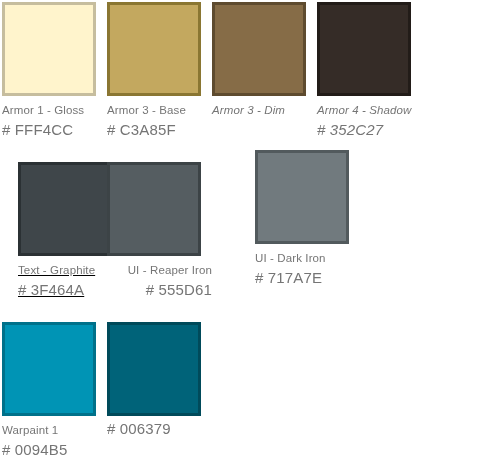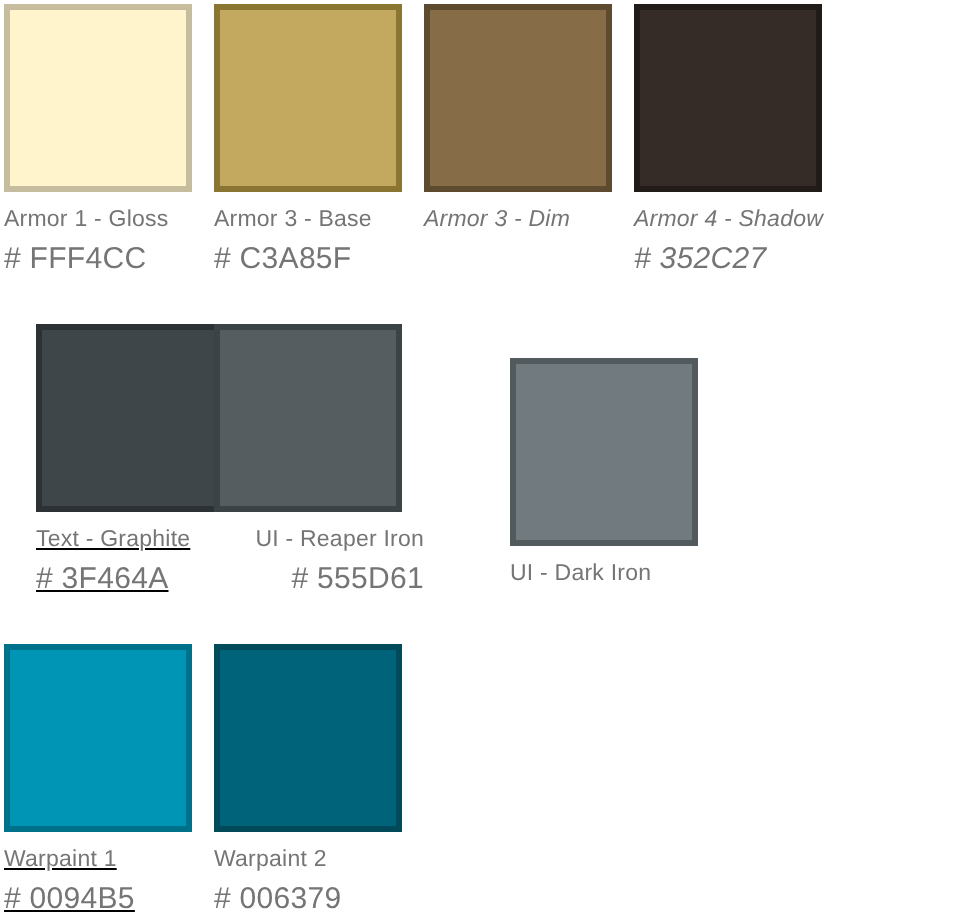--- a/index.html
+++ b/index.html
@@ -79,27 +79,27 @@
     <div class="swatch-cell" style="left: 18px; top: 162px; text-decoration: underline;">
       <div class="swatch-chip" style="background: rgb(63, 70, 74); border-color: rgb(43, 49, 52); width: 94px; height: 94px;"></div>
       <div class="swatch-name">Text - Graphite</div>
       <div class="swatch-hex"># 3F464A</div>
     </div>
     <div class="swatch-cell" style="left: 107px; top: 162px; text-align: right;">
       <div class="swatch-chip" style="background: rgb(85, 93, 97); border-color: rgb(60, 67, 70); width: 94px; height: 94px;"></div>
       <div class="swatch-name">UI - Reaper Iron</div>
       <div class="swatch-hex"># 555D61</div>
     </div>
-    <div class="swatch-cell" style="left: 212px; top: 179px; padding-left: 43px;">
+    <div class="swatch-cell" style="left: 212px; top: 150px; padding-left: 43px;">
       <div class="swatch-chip" style="background: rgb(113, 122, 126); border-color: rgb(82, 90, 93); width: 94px; height: 94px;"></div>
       <div class="swatch-name">UI - Dark Iron</div>
+      <div class="swatch-hex"># 717A7E</div>
     </div>
-    <div class="swatch-cell" style="left: 2px; top: 322px; text-decoration: underline;">
+    <div class="swatch-cell" style="left: 2px; top: 322px;">
       <div class="swatch-chip" style="background: rgb(0, 148, 181); border-color: rgb(0, 113, 138); width: 94px; height: 94px;"></div>
       <div class="swatch-name">Warpaint 1</div>
       <div class="swatch-hex"># 0094B5</div>
     </div>
     <div class="swatch-cell" style="left: 107px; top: 322px;">
       <div class="swatch-chip" style="background: rgb(0, 99, 121); border-color: rgb(0, 74, 90); width: 94px; height: 94px;"></div>
-      <div class="swatch-name">Warpaint 2</div>
       <div class="swatch-hex"># 006379</div>
     </div>
   </div>
 
 </body></html>

